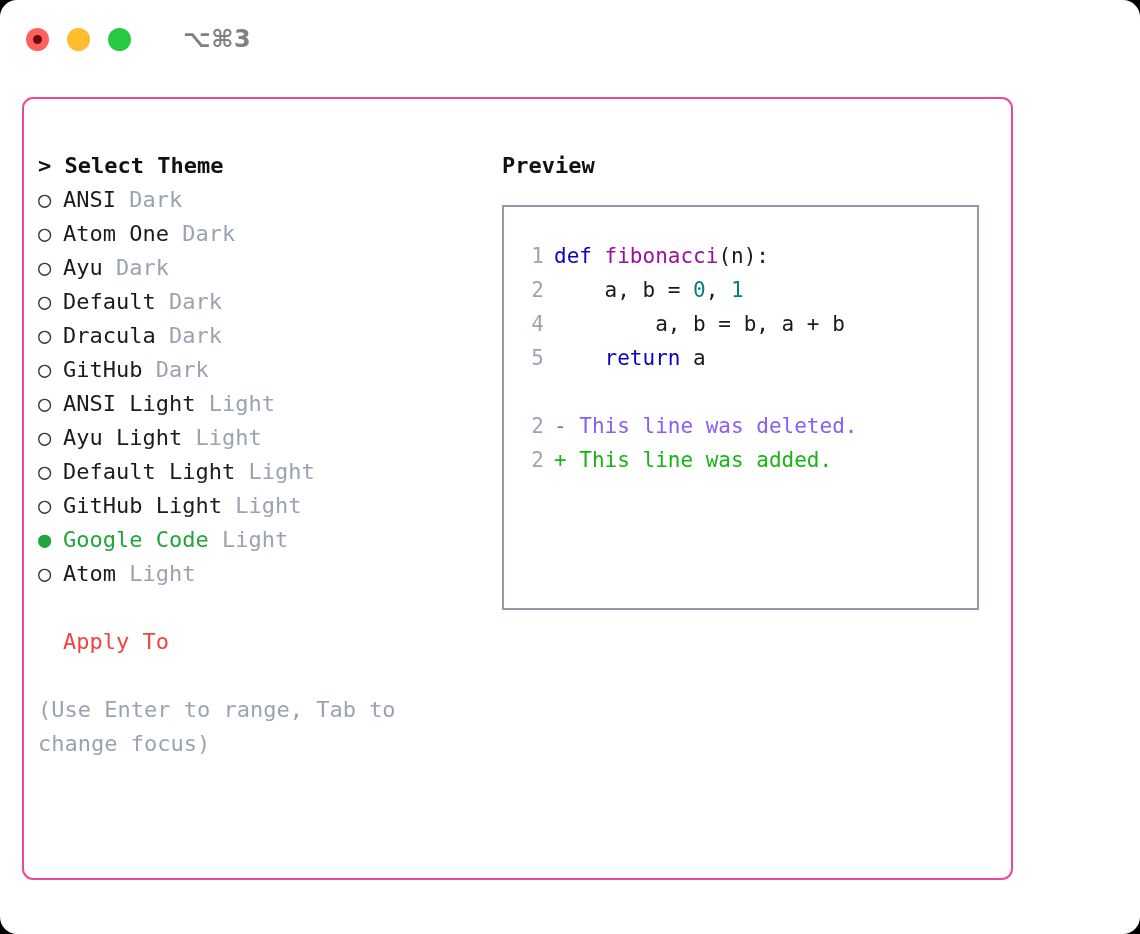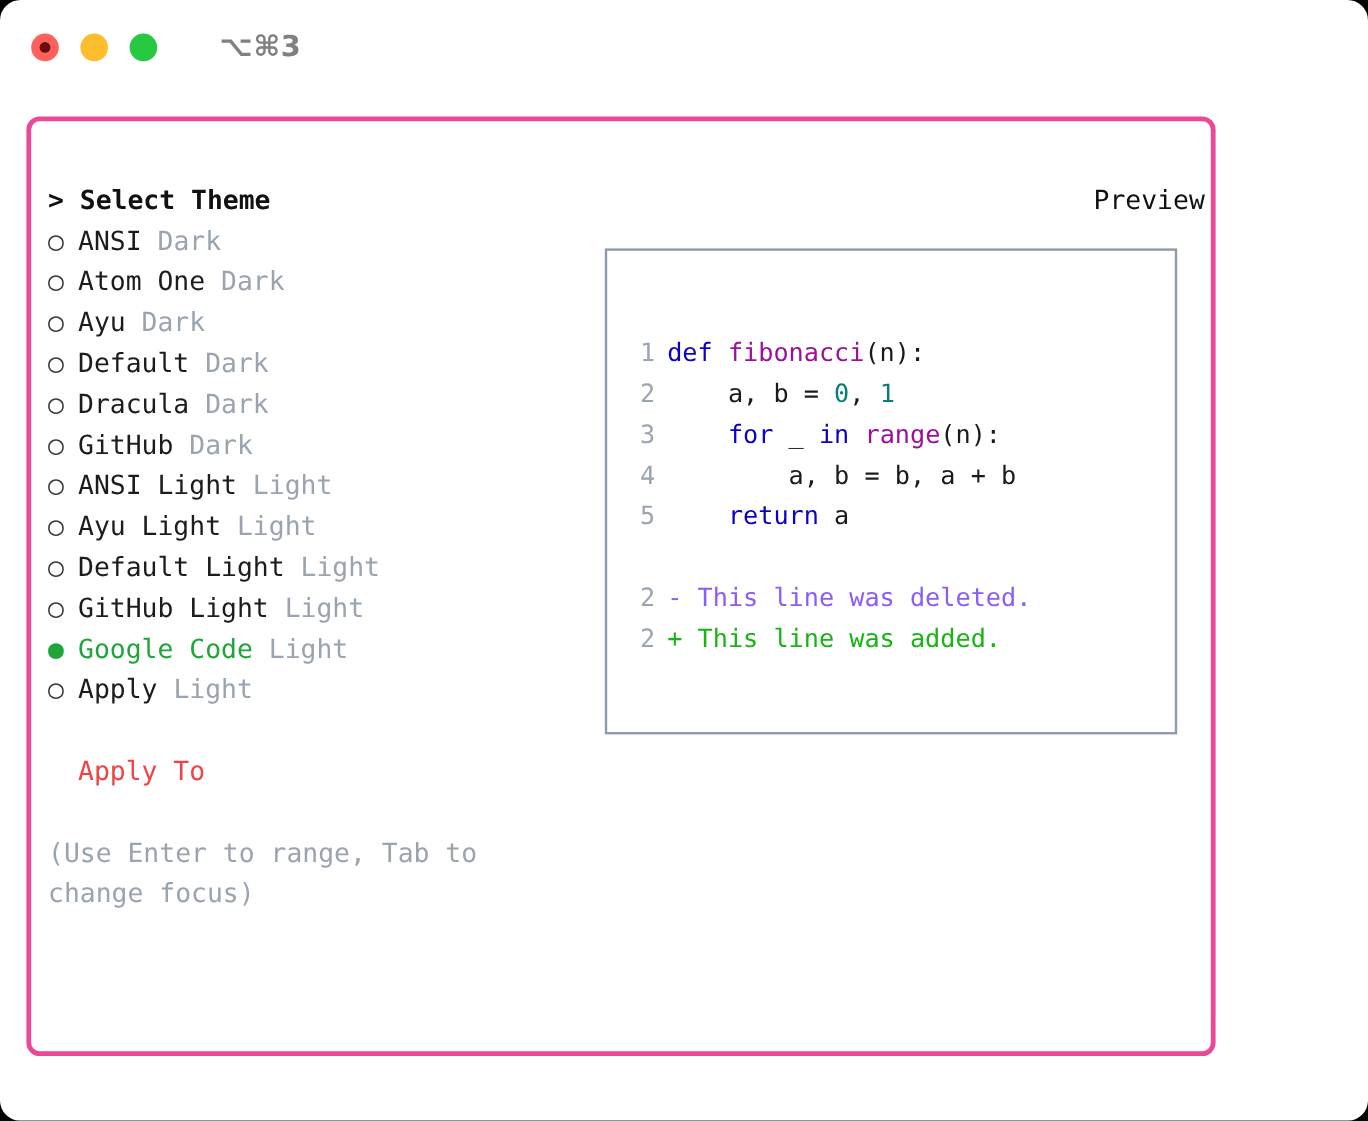--- a/index.html
+++ b/index.html
@@ -69,21 +69,21 @@
     white-space: nowrap;
   }
 
   
   .panel {
     position: absolute;
     left: 22px;
     top: 97px;
     width: 991px;
     height: 783px;
-    border: 4px solid #ec4899;
+    border: 2px solid #ec4899;
     border-radius: 11px;
     box-sizing: border-box;
     background: #ffffff;
   }
 
   .panel-inner {
     position: absolute;
     left: 0; top: 0;
     width: 100%;
     height: 100%;
@@ -147,35 +147,34 @@
 
   
   .right-col {
     position: absolute;
     left: 478px;
     top: 50px;
     width: 500px;
   }
   .preview-label {
     font-size: 22px;
-    font-weight: 400;
+    font-weight: 700;
     color: #111111;
     line-height: 34px;
     height: 34px;
     white-space: pre;
-    text-align: right;
   }
   .preview-box {
     margin-top: 22px;
     width: 477px;
     height: 405px;
     border: 2px solid #8f9bad;
     box-sizing: border-box;
     background: #ffffff;
-    padding: 68px 0 0 14px;
+    padding: 32px 0 0 14px;
   }
   .code-line {
     font-size: 21px;
     line-height: 34px;
     height: 34px;
     white-space: pre;
     color: #1a1a1a;
   }
   .lno {
     display: inline-block;
@@ -217,37 +216,36 @@
             <div class="opt-row"><span class="opt-marker unselected">○</span><span class="opt-name">Atom One </span><span class="opt-cat">Dark</span></div>
             <div class="opt-row"><span class="opt-marker unselected">○</span><span class="opt-name">Ayu </span><span class="opt-cat">Dark</span></div>
             <div class="opt-row"><span class="opt-marker unselected">○</span><span class="opt-name">Default </span><span class="opt-cat">Dark</span></div>
             <div class="opt-row"><span class="opt-marker unselected">○</span><span class="opt-name">Dracula </span><span class="opt-cat">Dark</span></div>
             <div class="opt-row"><span class="opt-marker unselected">○</span><span class="opt-name">GitHub </span><span class="opt-cat">Dark</span></div>
             <div class="opt-row"><span class="opt-marker unselected">○</span><span class="opt-name">ANSI Light </span><span class="opt-cat">Light</span></div>
             <div class="opt-row"><span class="opt-marker unselected">○</span><span class="opt-name">Ayu Light </span><span class="opt-cat">Light</span></div>
             <div class="opt-row"><span class="opt-marker unselected">○</span><span class="opt-name">Default Light </span><span class="opt-cat">Light</span></div>
             <div class="opt-row"><span class="opt-marker unselected">○</span><span class="opt-name">GitHub Light </span><span class="opt-cat">Light</span></div>
             <div class="opt-row"><span class="opt-marker selected">●</span><span class="opt-name selected">Google Code </span><span class="opt-cat">Light</span></div>
-            <div class="opt-row"><span class="opt-marker unselected">○</span><span class="opt-name">Apply </span><span class="opt-cat">Light</span></div>
+            <div class="opt-row"><span class="opt-marker unselected">○</span><span class="opt-name">Atom </span><span class="opt-cat">Light</span></div>
           </div>
 
         <div class="subsection">
           <div class="subsection-title">Apply To</div>
         </div>
 
         <div class="hint">(Use Enter to range, Tab to change focus)</div>
       </div>
 
       <div class="right-col">
         <div class="preview-label">Preview</div>
         <div class="preview-box">
           <div id="code-block">
               <div class="code-line"><span class="lno">1</span><span class="tok-kw">def </span><span class="tok-fn">fibonacci</span><span class="tok-txt">(n):</span></div>
               <div class="code-line"><span class="lno">2</span><span class="tok-txt">    a, b = </span><span class="tok-num">0</span><span class="tok-txt">, </span><span class="tok-num">1</span></div>
-              <div class="code-line"><span class="lno">3</span><span class="tok-txt">    </span><span class="tok-kw">for</span><span class="tok-txt"> _ </span><span class="tok-kw">in</span><span class="tok-txt"> </span><span class="tok-fn">range</span><span class="tok-txt">(n):</span></div>
               <div class="code-line"><span class="lno">4</span><span class="tok-txt">        a, b = b, a + b</span></div>
               <div class="code-line"><span class="lno">5</span><span class="tok-txt">    </span><span class="tok-kw">return</span><span class="tok-txt"> a</span></div>
             </div>
           <div class="spacer-line"></div>
           <div id="diff-block">
               <div class="code-line"><span class="lno">2</span><span class="diff-del">- This line was deleted.</span></div>
               <div class="code-line"><span class="lno">2</span><span class="diff-add">+ This line was added.</span></div>
             </div>
         </div>
       </div>

